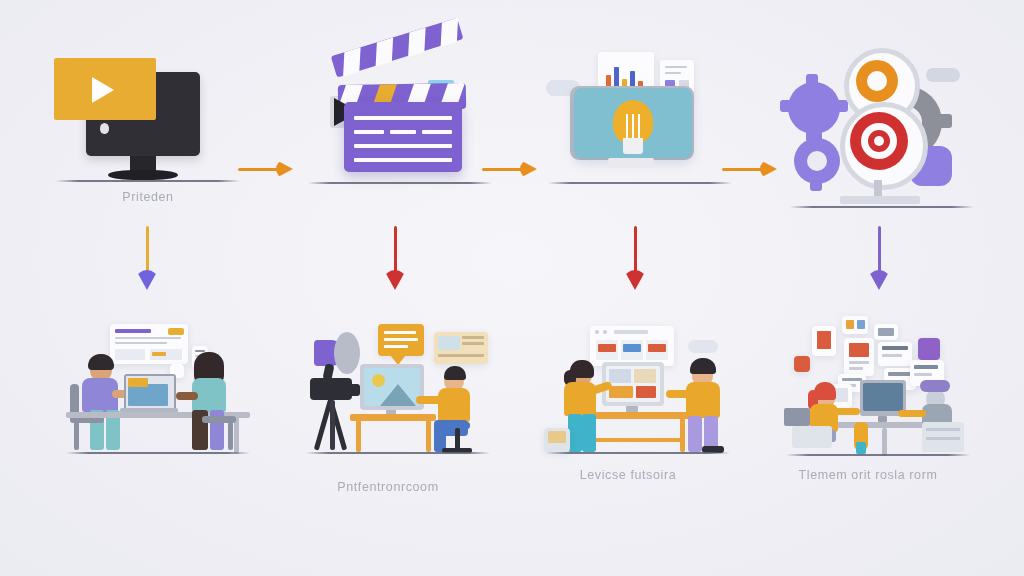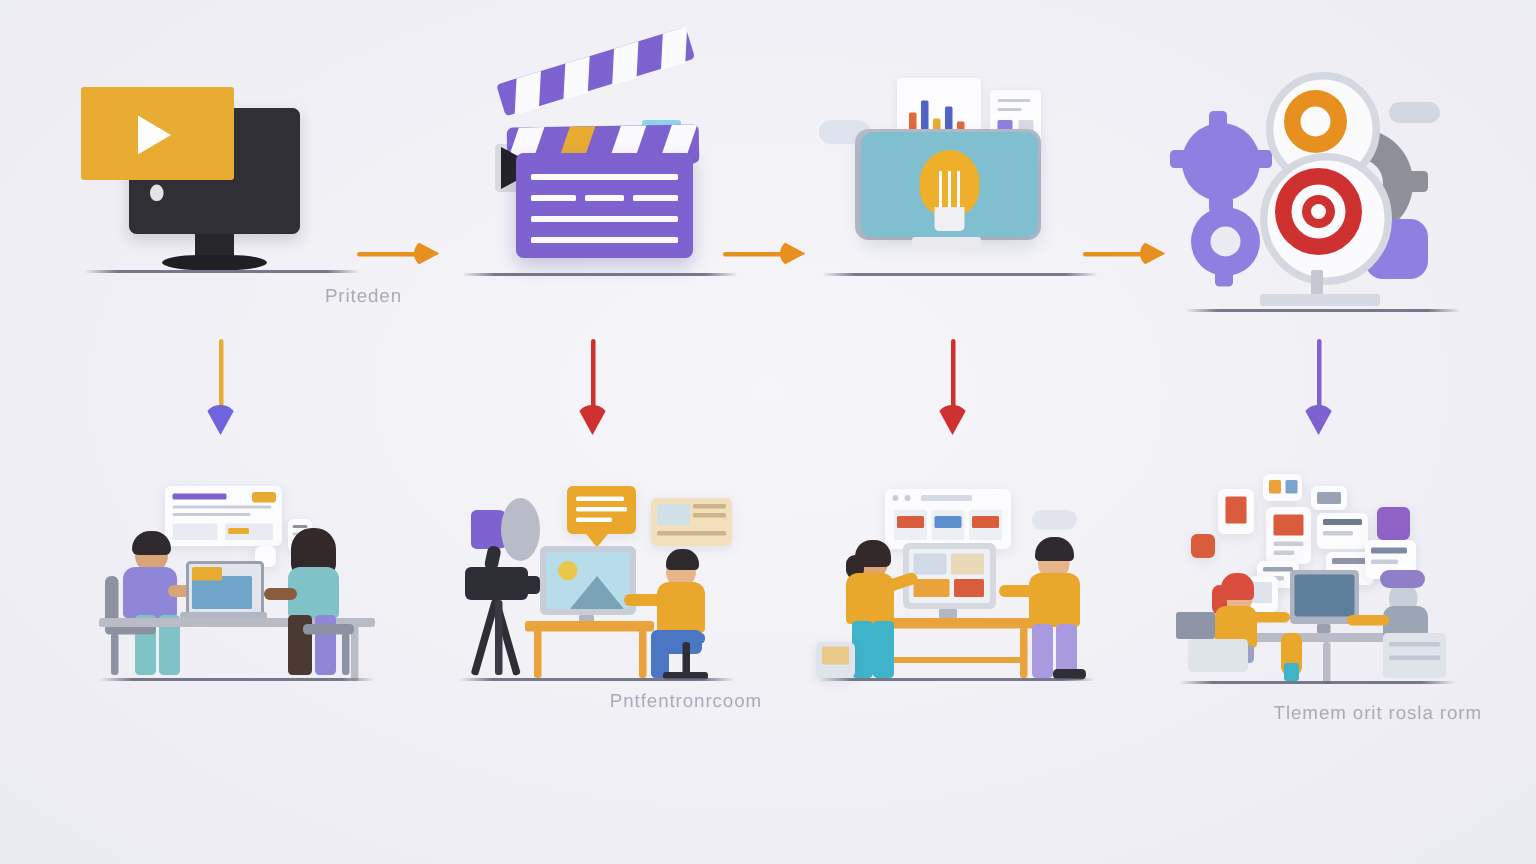--- a/index.html
+++ b/index.html
@@ -10,21 +10,21 @@
   }
   #canvas{position:relative;width:1024px;height:576px;background:
       radial-gradient(ellipse at 50% 45%, #f6f6fa 0%, #eeeef4 70%, #ebebf2 100%);}
 
   
   .node{position:absolute;}
   .icon-stage{position:absolute;width:200px;height:160px;}
   .ground{position:absolute;left:8px;width:184px;height:2px;bottom:0;
      background:linear-gradient(to right,rgba(120,125,140,0) 0%,rgba(95,100,118,.85) 12%,rgba(95,100,118,.85) 88%,rgba(120,125,140,0) 100%);
      border-radius:2px;}
-  .caption{position:absolute;width:240px;text-align:right;
+  .caption{position:absolute;width:240px;text-align:center;
      font-size:12.5px;color:#a9acb8;letter-spacing:.6px;white-space:nowrap;}
 
   
   .h-arrow{position:absolute;height:22px;width:62px;}
   .h-arrow .shaft{position:absolute;top:10px;left:0;width:44px;height:2.6px;border-radius:2px;}
   .h-arrow .head{position:absolute;top:2px;left:38px;width:0;height:0;
      border-top:9px solid transparent;border-bottom:9px solid transparent;}
   .v-arrow{position:absolute;width:26px;height:70px;}
   .v-arrow .shaft{position:absolute;left:11.5px;top:0;width:3px;height:48px;border-radius:2px;}
   .v-arrow .head{position:absolute;top:44px;left:2px;width:0;height:0;
@@ -314,21 +314,21 @@
     <div class="sh" style="left:140px;top:70px;width:32px;height:34px;background:#e9a72c;border-radius:8px 8px 3px 3px;"></div>
     <div class="sh" style="left:118px;top:78px;width:26px;height:8px;background:#e9a72c;border-radius:4px;"></div>
     <div class="sh" style="left:136px;top:102px;width:34px;height:16px;background:#4a76c4;border-radius:4px;"></div>
     <div class="sh" style="left:136px;top:112px;width:12px;height:22px;background:#4a76c4;border-radius:3px;"></div>
     <div class="sh" style="left:146px;top:104px;width:26px;height:7px;background:#4a76c4;border-radius:3px;"></div>
     <div class="leg" style="left:157px;top:110px;height:24px;background:#2e2e36;"></div>
     <div class="pl" style="left:144px;top:130px;width:30px;height:5px;background:#2e2e36;border-radius:2px;"></div>
 
     <div class="ground" style="bottom:4px;"></div>
   </div>
-  <div class="caption" style="left:268px;top:460px;">Pntfentronrcoom</div>
+  <div class="caption" style="left:268px;top:480px;">Pntfentronrcoom</div>
 
   <div class="scene" style="left:538px;top:318px;">
     <div class="panel" style="left:52px;top:8px;width:84px;height:40px;">
       <div class="pl" style="left:5px;top:4px;width:4px;height:4px;background:#c9cdd8;border-radius:50%;"></div>
       <div class="pl" style="left:13px;top:4px;width:4px;height:4px;background:#c9cdd8;border-radius:50%;"></div>
       <div class="pl" style="left:24px;top:4px;width:34px;height:4px;background:#d6dae3;"></div>
       <div class="pl" style="left:6px;top:14px;width:22px;height:20px;background:#eceff4;"></div>
       <div class="pl" style="left:8px;top:18px;width:18px;height:8px;background:#d95c3c;"></div>
       <div class="pl" style="left:31px;top:14px;width:22px;height:20px;background:#eceff4;"></div>
       <div class="pl" style="left:33px;top:18px;width:18px;height:8px;background:#5a8fd0;"></div>
@@ -365,20 +365,21 @@
     <div class="sh" style="left:150px;top:98px;width:14px;height:36px;background:#a99ae0;border-radius:3px;"></div>
     <div class="sh" style="left:166px;top:98px;width:14px;height:36px;background:#a99ae0;border-radius:3px;"></div>
     <div class="pl" style="left:164px;top:128px;width:22px;height:7px;background:#2e2e36;border-radius:3px;"></div>
 
     <div class="panel" style="left:6px;top:110px;width:26px;height:24px;background:#dfe3ea;">
       <div class="pl" style="left:4px;top:3px;width:18px;height:12px;background:#e9c98a;"></div>
     </div>
 
     <div class="ground" style="bottom:4px;"></div>
   </div>
+  <div class="caption" style="left:508px;top:468px;">Levicse futsoira</div>
 
   <div class="scene" style="left:778px;top:312px;">
     <div class="panel" style="left:34px;top:14px;width:24px;height:30px;">
       <div class="pl" style="left:5px;top:5px;width:14px;height:18px;background:#d95c3c;"></div>
     </div>
     <div class="panel" style="left:64px;top:4px;width:26px;height:18px;">
       <div class="pl" style="left:4px;top:4px;width:8px;height:9px;background:#e9a33a;"></div>
       <div class="pl" style="left:15px;top:4px;width:8px;height:9px;background:#7ba3d0;"></div>
     </div>
     <div class="panel" style="left:96px;top:12px;width:24px;height:16px;">

